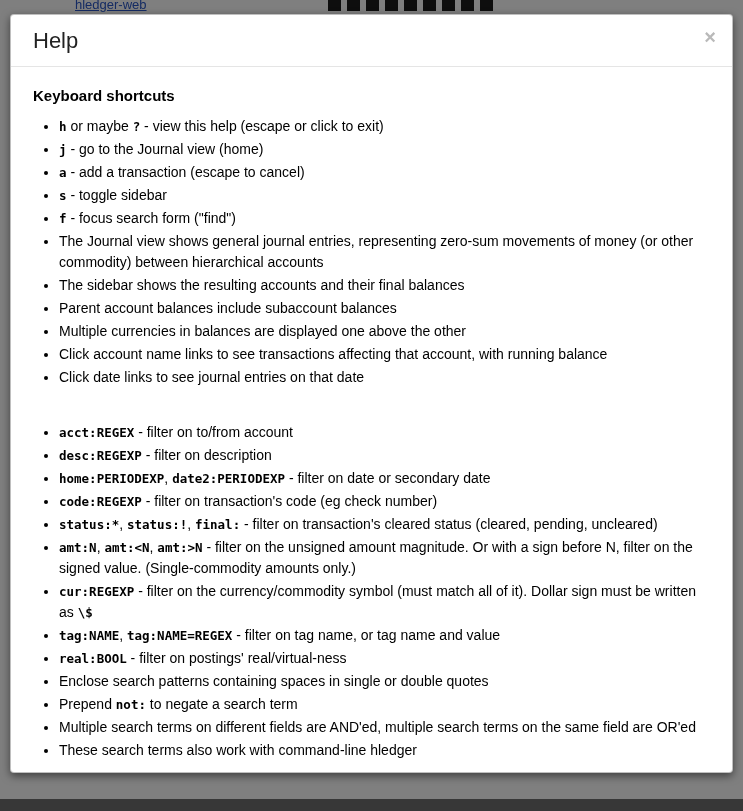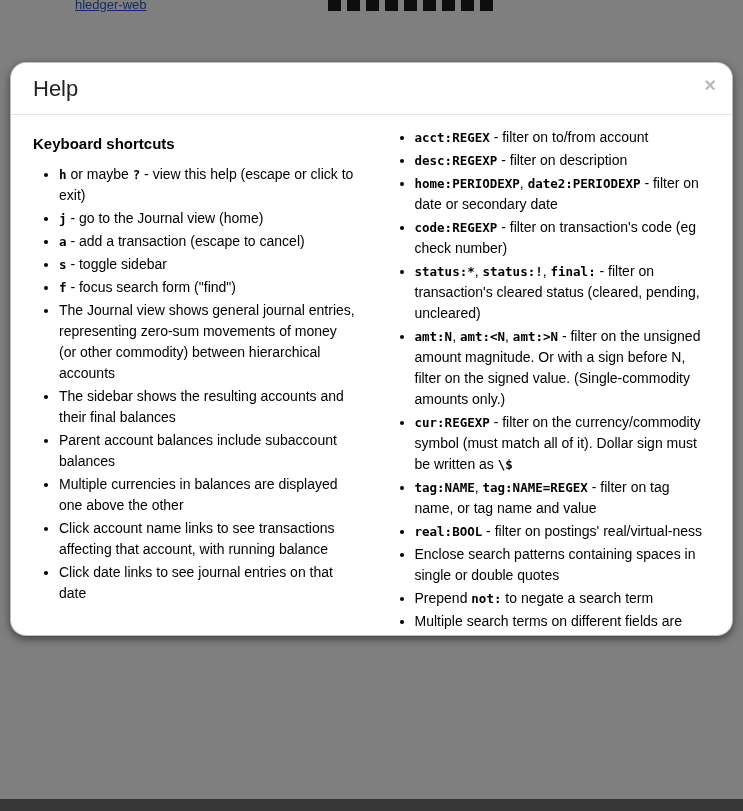--- a/index.html
+++ b/index.html
@@ -25,47 +25,47 @@
     position: absolute; left: 0; right: 0; bottom: 0; height: 12px;
     background: #6e6e6e;
   }
   .overlay {
     position: absolute; inset: 0;
     background: rgba(0,0,0,0.5);
   }
   
   .modal {
     position: absolute; left: 10px; top: 14px;
-    width: 723px; height: 574px;
+    width: 723px; height: 759px;
     background: #fff;
     border: 1px solid rgba(0,0,0,0.25);
-    border-radius: 16px;
+    border-radius: 4px;
     box-shadow: 0 3px 9px rgba(0,0,0,0.5);
     overflow: hidden;
-    margin-top: 48px;
   }
   .modal-header {
     position: relative;
     padding: 13px 15px 12px 22px;
     border-bottom: 1px solid #e5e5e5;
   }
   .modal-title {
     margin: 0;
     font-size: 22px; font-weight: 500; color: #222;
   }
   .close-btn {
     position: absolute; right: 16px; top: 12px;
     border: 0; background: none; padding: 0;
     font-size: 20px; line-height: 1; font-weight: bold;
     color: #b9b9b9; cursor: pointer;
     font-family: "Liberation Sans", sans-serif;
   }
   .modal-body {
     display: flex; gap: 32px;
     padding: 12px 20px 20px 22px;
+    flex-direction: column;
   }
   .col { flex: 1; min-width: 0; }
   h3.section {
     margin: 8px 0 12px;
     font-size: 15px; font-weight: bold; color: #000;
   }
   h3.section.gap { margin-top: 28px; }
   .col ul {
     margin: 0; padding-left: 26px;
     font-size: 14px; line-height: 1.5; color: #000;

